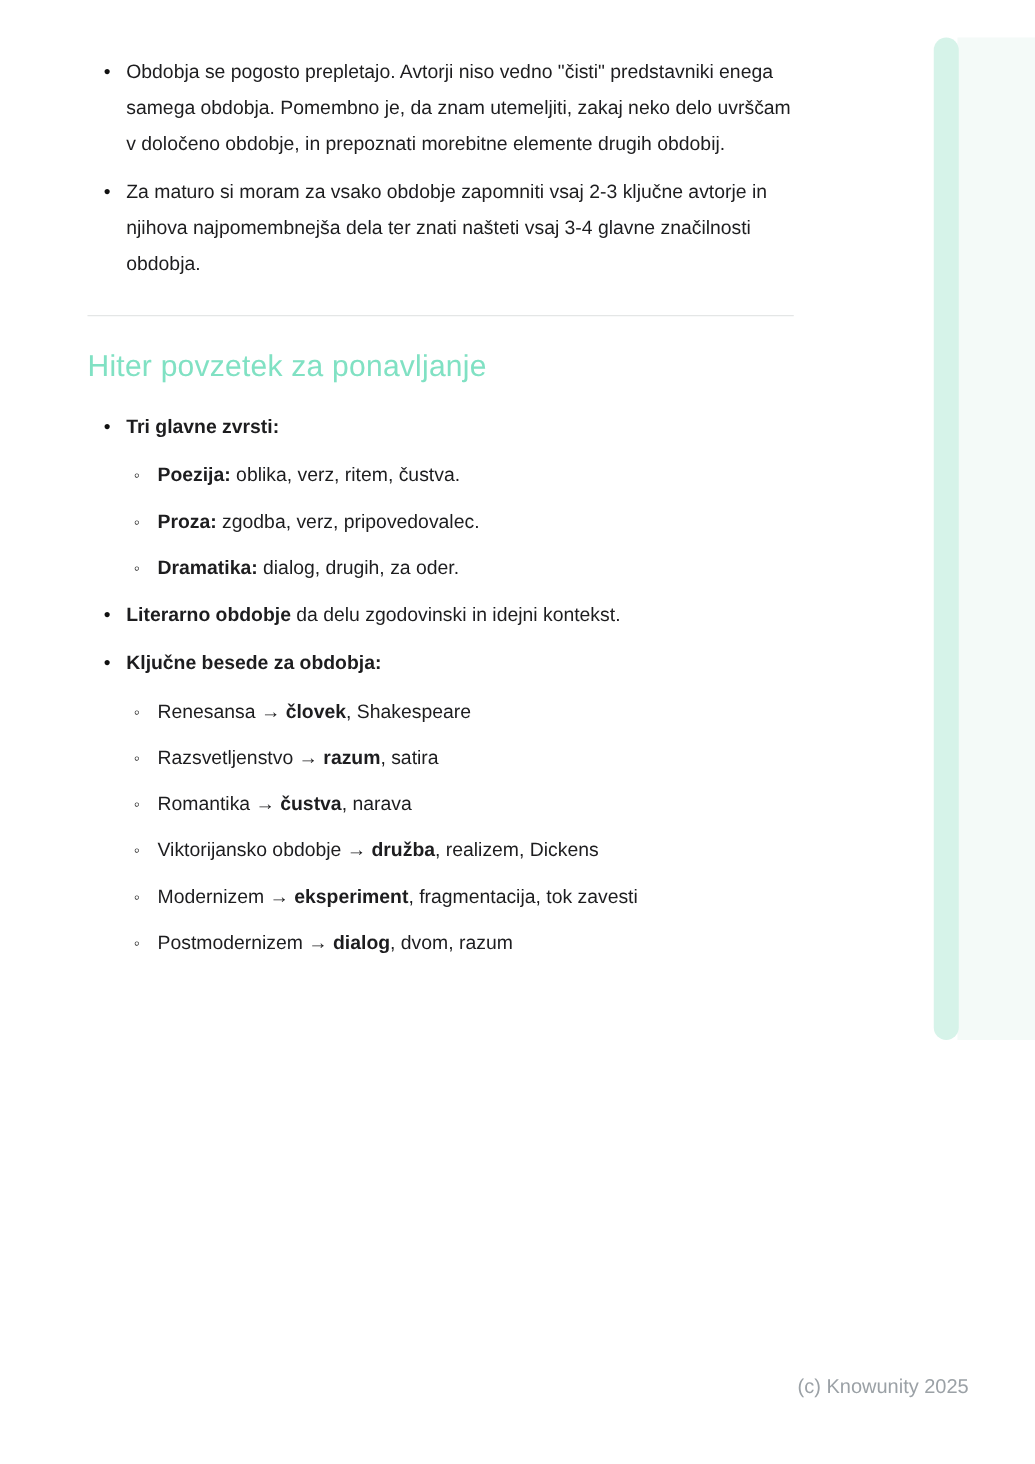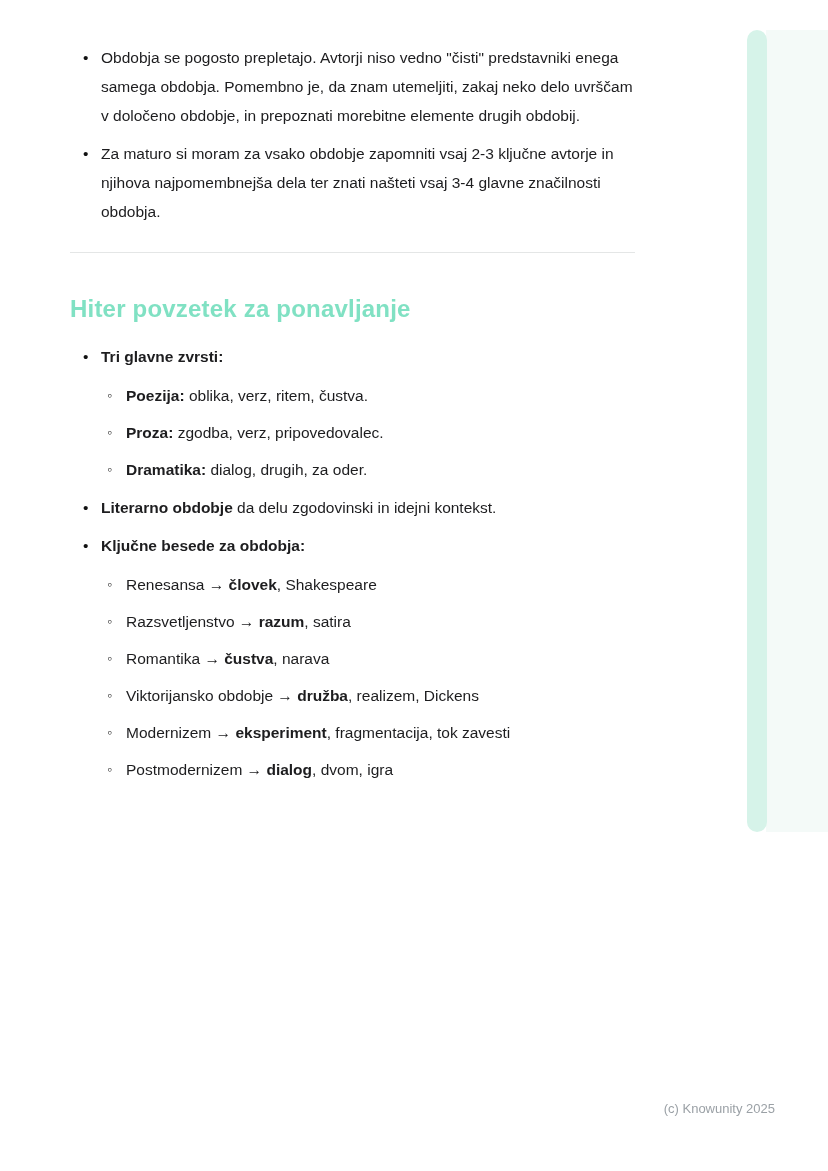--- a/index.html
+++ b/index.html
@@ -78,32 +78,32 @@
   strong {
     font-weight: 700;
   }
   hr.divider {
     border: none;
     border-top: 1px solid #e4e6e6;
     margin: 26px 0 0 0;
     width: 565px;
   }
   h2.section-heading {
-    margin: 43px 0 20px 0;
+    margin: 28px 0 20px 0;
     font-size: 24px;
     line-height: 26px;
-    font-weight: 700;
+    font-weight: 400;
     letter-spacing: 0.2px;
     color: var(--heading_accent, #80e1c3);
   }
   .footer {
     position: absolute;
     top: 1101px;
     right: 53px;
-    font-size: 13px;
+    font-size: 16px;
     color: #9ba1a6;
   }
 </style>
 </head>
 <body>
 
 <div class="edge-panel"></div>
 <div class="accent-strip"></div>
 
 <main class="content">
@@ -131,21 +131,21 @@
     <li class="l1"><strong>Literarno obdobje</strong><span> da delu zgodovinski in idejni kontekst.</span></li>
 
     <li class="l1">
       <strong>Ključne besede za obdobja:</strong>
       <ul class="sub">
         <li class="l2"><span>Renesansa → </span><strong>človek</strong><span>, Shakespeare</span></li>
         <li class="l2"><span>Razsvetljenstvo → </span><strong>razum</strong><span>, satira</span></li>
         <li class="l2"><span>Romantika → </span><strong>čustva</strong><span>, narava</span></li>
         <li class="l2"><span>Viktorijansko obdobje → </span><strong>družba</strong><span>, realizem, Dickens</span></li>
         <li class="l2"><span>Modernizem → </span><strong>eksperiment</strong><span>, fragmentacija, tok zavesti</span></li>
-        <li class="l2"><span>Postmodernizem → </span><strong>dialog</strong><span>, dvom, igra</span></li>
+        <li class="l2"><span>Postmodernizem → </span><strong>dialog</strong><span>, dvom, razum</span></li>
       </ul>
     </li>
 
   </ul>
 
 </main>
 
 <div class="footer">(c) Knowunity 2025</div>
 
 </body></html>

